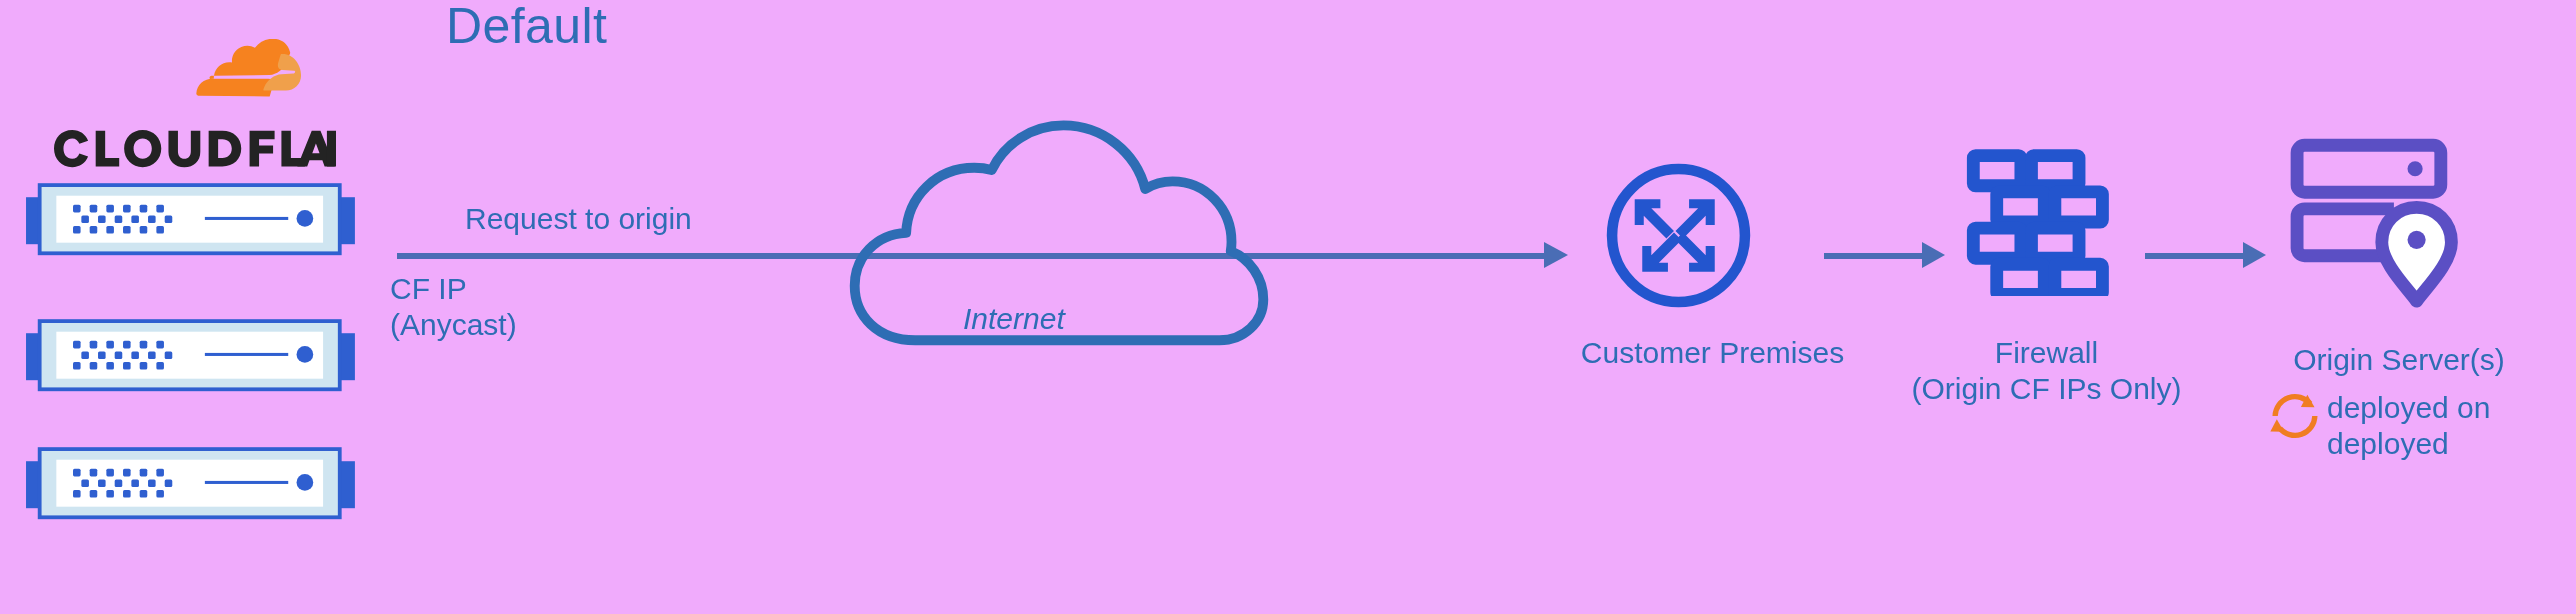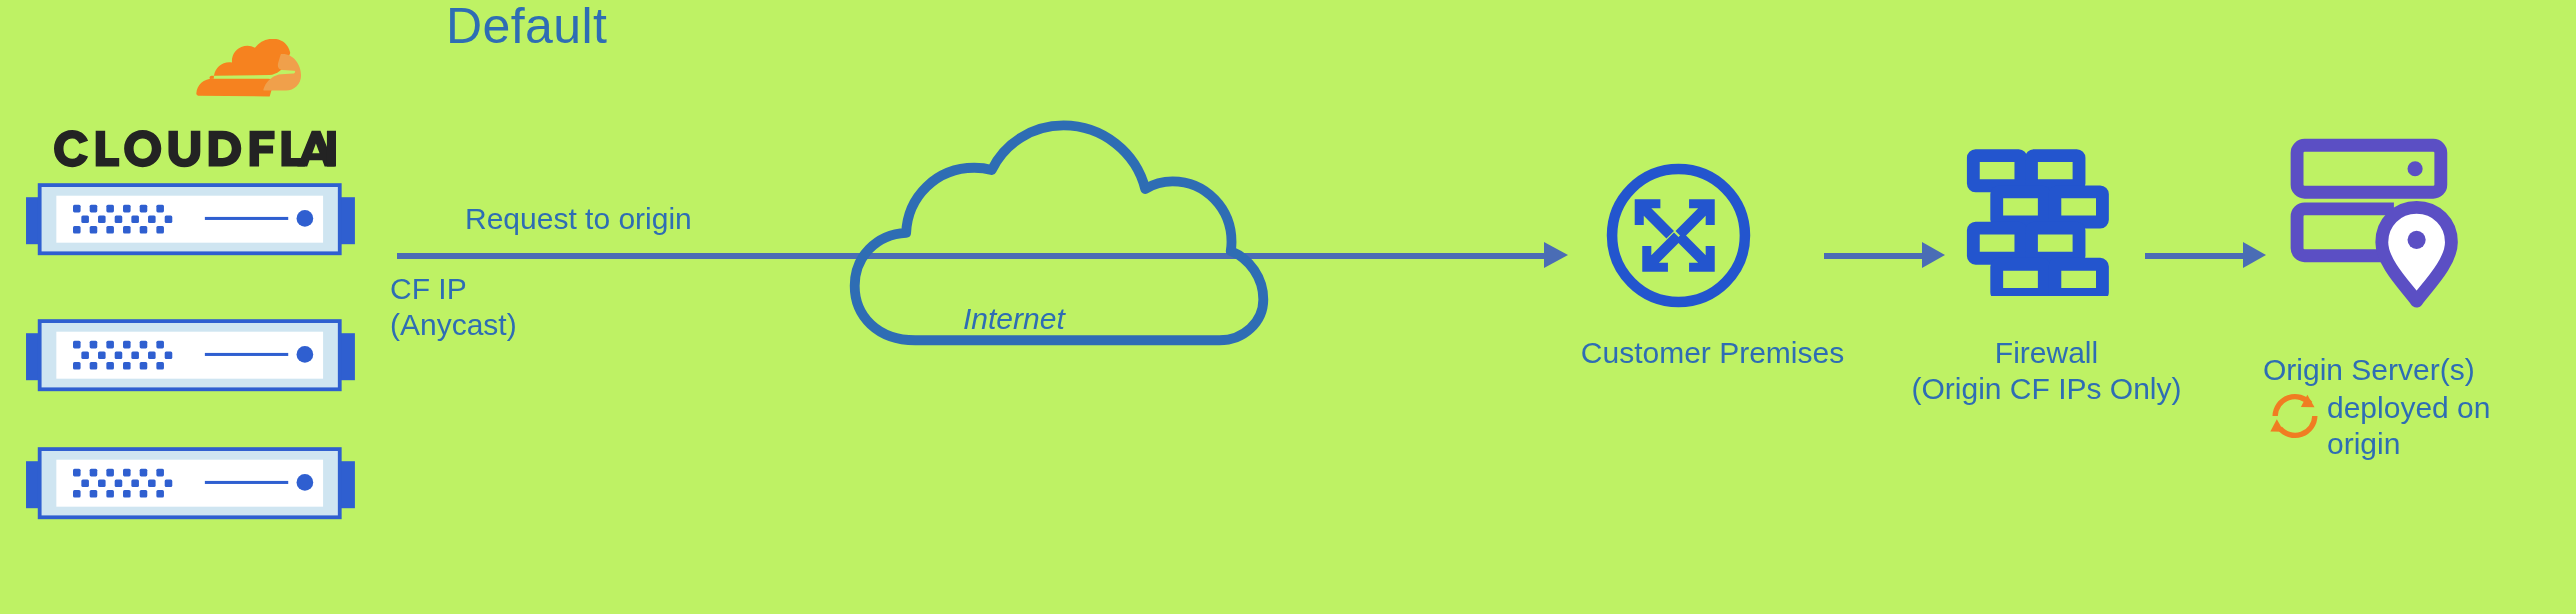--- a/index.html
+++ b/index.html
@@ -4,21 +4,21 @@
 <style>
   html,body{margin:0;padding:0;background:#ffffff;}
   body{
     font-family:"Liberation Sans", sans-serif;
     -webkit-font-smoothing:antialiased;
   }
   #stage{
     position:relative;
     width:2576px;
     height:614px;
-    background:#bef264;
+    background:#f0abfc;
     overflow:hidden;
   }
   .abs{position:absolute;}
 
   
   #page-title{
     left:446px; top:-3px;
     font-size:50px;
     color:#2E6DB4;
     letter-spacing:0.4px;
@@ -41,21 +41,21 @@
     color:#2E6DB4;
     font-size:30px;
     line-height:36px;
     white-space:pre;
   }
   #label-request{ left:465px; top:201px; }
   #label-cfip{ left:390px; top:271px; }
   #label-internet{ left:963px; top:301px; font-size:30px;font-style:italic; }
   #label-cpe{ left:1550px; top:335px; text-align:center; width:325px; }
   #label-firewall{ left:1881px; top:335px; text-align:center; width:331px; }
-  #label-origin{ left:2263px; top:352px; width:272px; }
+  #label-origin{ left:2263px; top:342px; text-align:center; width:272px; }
   #label-cloudflared{ left:2327px; top:390px; width:204px; line-height:36px; }
 
   
   #flow-line{
     left:397px; top:253px;
     width:1154px; height:6px;
     background:#4A6DB5;
   }
   #flow-arrowhead{
     left:1544px; top:242px;
@@ -324,17 +324,17 @@
       <g fill="none" stroke="#F07D22" stroke-width="7" stroke-linecap="butt">
         <path d="M12 38 A26 26 0 0 1 58 22"></path>
         <path d="M64 38 A26 26 0 0 1 18 54"></path>
       </g>
       <path d="M58 14 L66 30 L48 30 Z" fill="#F07D22" transform="rotate(118 57 22)"></path>
       <path d="M18 46 L26 62 L8 62 Z" fill="#F07D22" transform="rotate(118 17 54)"></path>
     </svg>
   </div>
   <div class="abs" id="label-cloudflared">
     <div class="lbl">deployed on</div>
-    <div class="lbl">origin</div>
+    <div class="lbl">deployed</div>
   </div>
 
 </div>
 
 
 </body></html>

